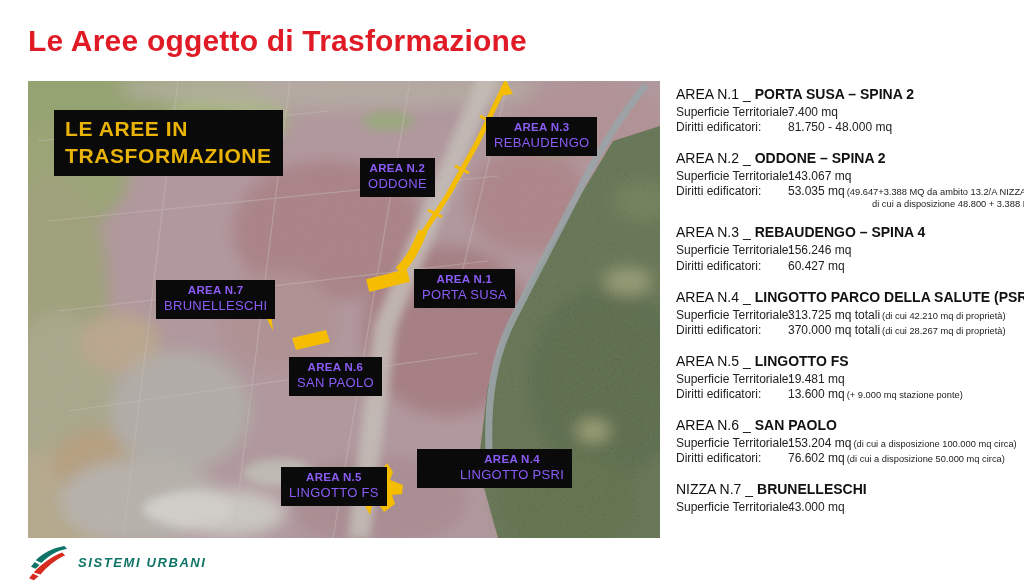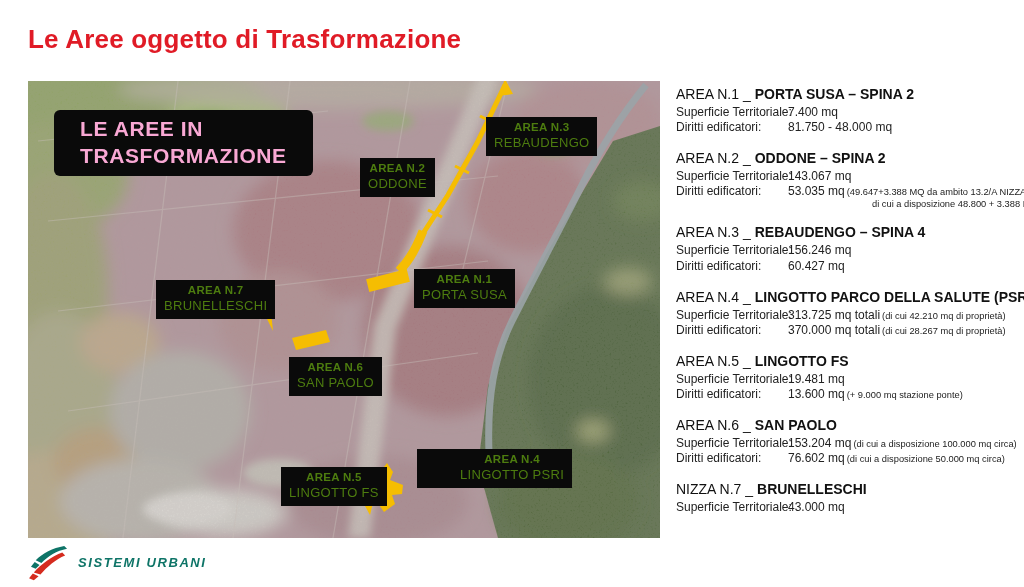--- a/index.html
+++ b/index.html
@@ -4,29 +4,29 @@
 <style>
   :root{
     --accent-red:#e01b26; --label-bg:#0a0a0a; --arrow-yellow:#f5bd02;
     --logo-teal:#0e7467; --logo-red:#d52b1e; --ink:#1a1a1a;
   }
   *{margin:0;padding:0;box-sizing:border-box;}
   html,body{width:1024px;height:587px;background:#fff;overflow:hidden;
     font-family:"Liberation Sans","DejaVu Sans",sans-serif;color:var(--ink);}
   .slide{position:relative;width:1024px;height:587px;background:#fff;}
 
-  .title{position:absolute;left:28px;top:24px;font-size:26px;font-weight:bold;
+  .title{position:absolute;left:28px;top:24px;font-size:30px;font-weight:bold;
     color:var(--accent-red);letter-spacing:.2px;}
 
   
   .map{position:absolute;left:28px;top:81px;width:632px;height:457px;overflow:hidden;background:#b2939a;}
   .map svg{position:absolute;left:0;top:0;}
-  .headline{position:absolute;left:26px;top:29px;background:var(--label-bg);color:#f9a8d4;
-    font-size:21px;font-weight:bold;line-height:1.28;padding:6px 26px;letter-spacing:.6px;border-radius:6px;}
-  .maplabel{position:absolute;background:var(--label-bg);color:#4d7c0f;text-align:center;
+  .headline{position:absolute;left:26px;top:29px;background:var(--label-bg);color:#eab308;
+    font-size:21px;font-weight:bold;line-height:1.28;padding:6px 11px;letter-spacing:.6px;}
+  .maplabel{position:absolute;background:var(--label-bg);color:#8b5cf6;text-align:center;
     padding:3px 8px 4px;line-height:1.3;white-space:nowrap;}
   .maplabel .l1{font-size:11.5px;font-weight:bold;letter-spacing:.3px;}
   .maplabel .l2{font-size:13px;font-weight:normal;letter-spacing:.3px;}
   .lbl-a3{left:458px;top:36px;}
   .lbl-a2{left:332px;top:77px;}
   .lbl-a1{left:386px;top:188px;}
   .lbl-a7{left:128px;top:199px;}
   .lbl-a6{left:261px;top:276px;}
   .lbl-a5{left:253px;top:386px;}
   .lbl-a4{left:389px;top:368px;padding-left:43px;}

